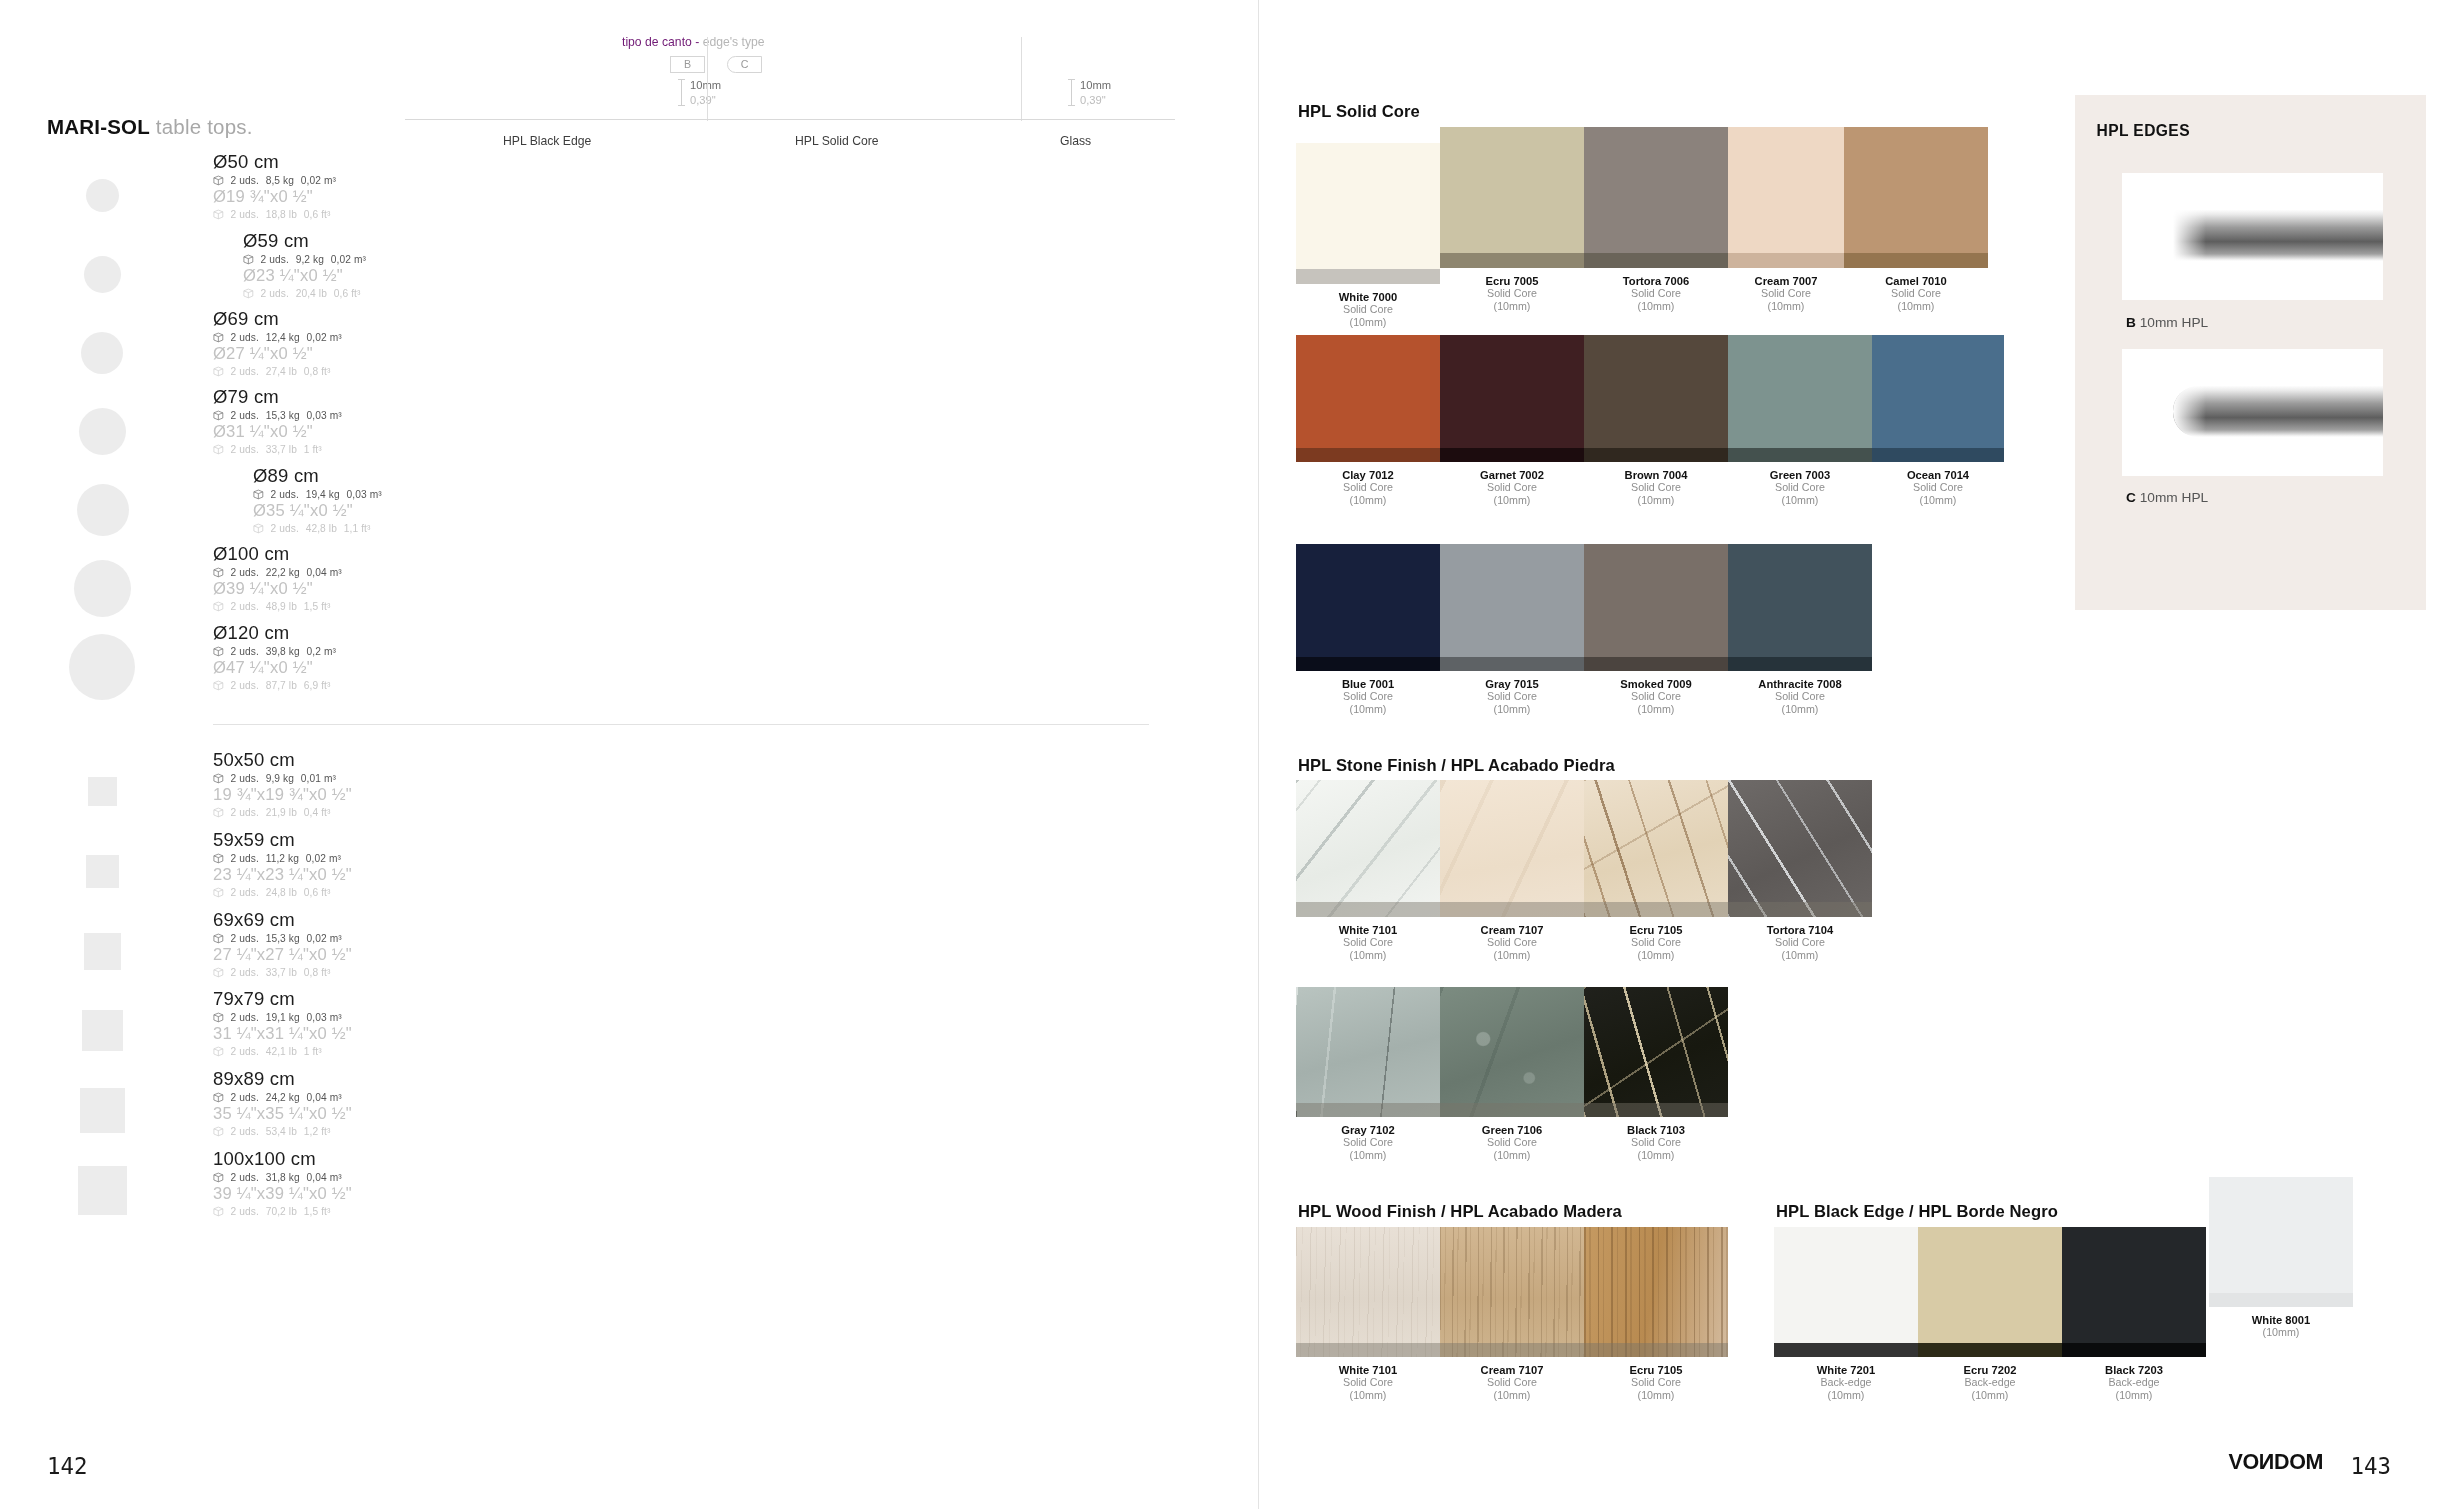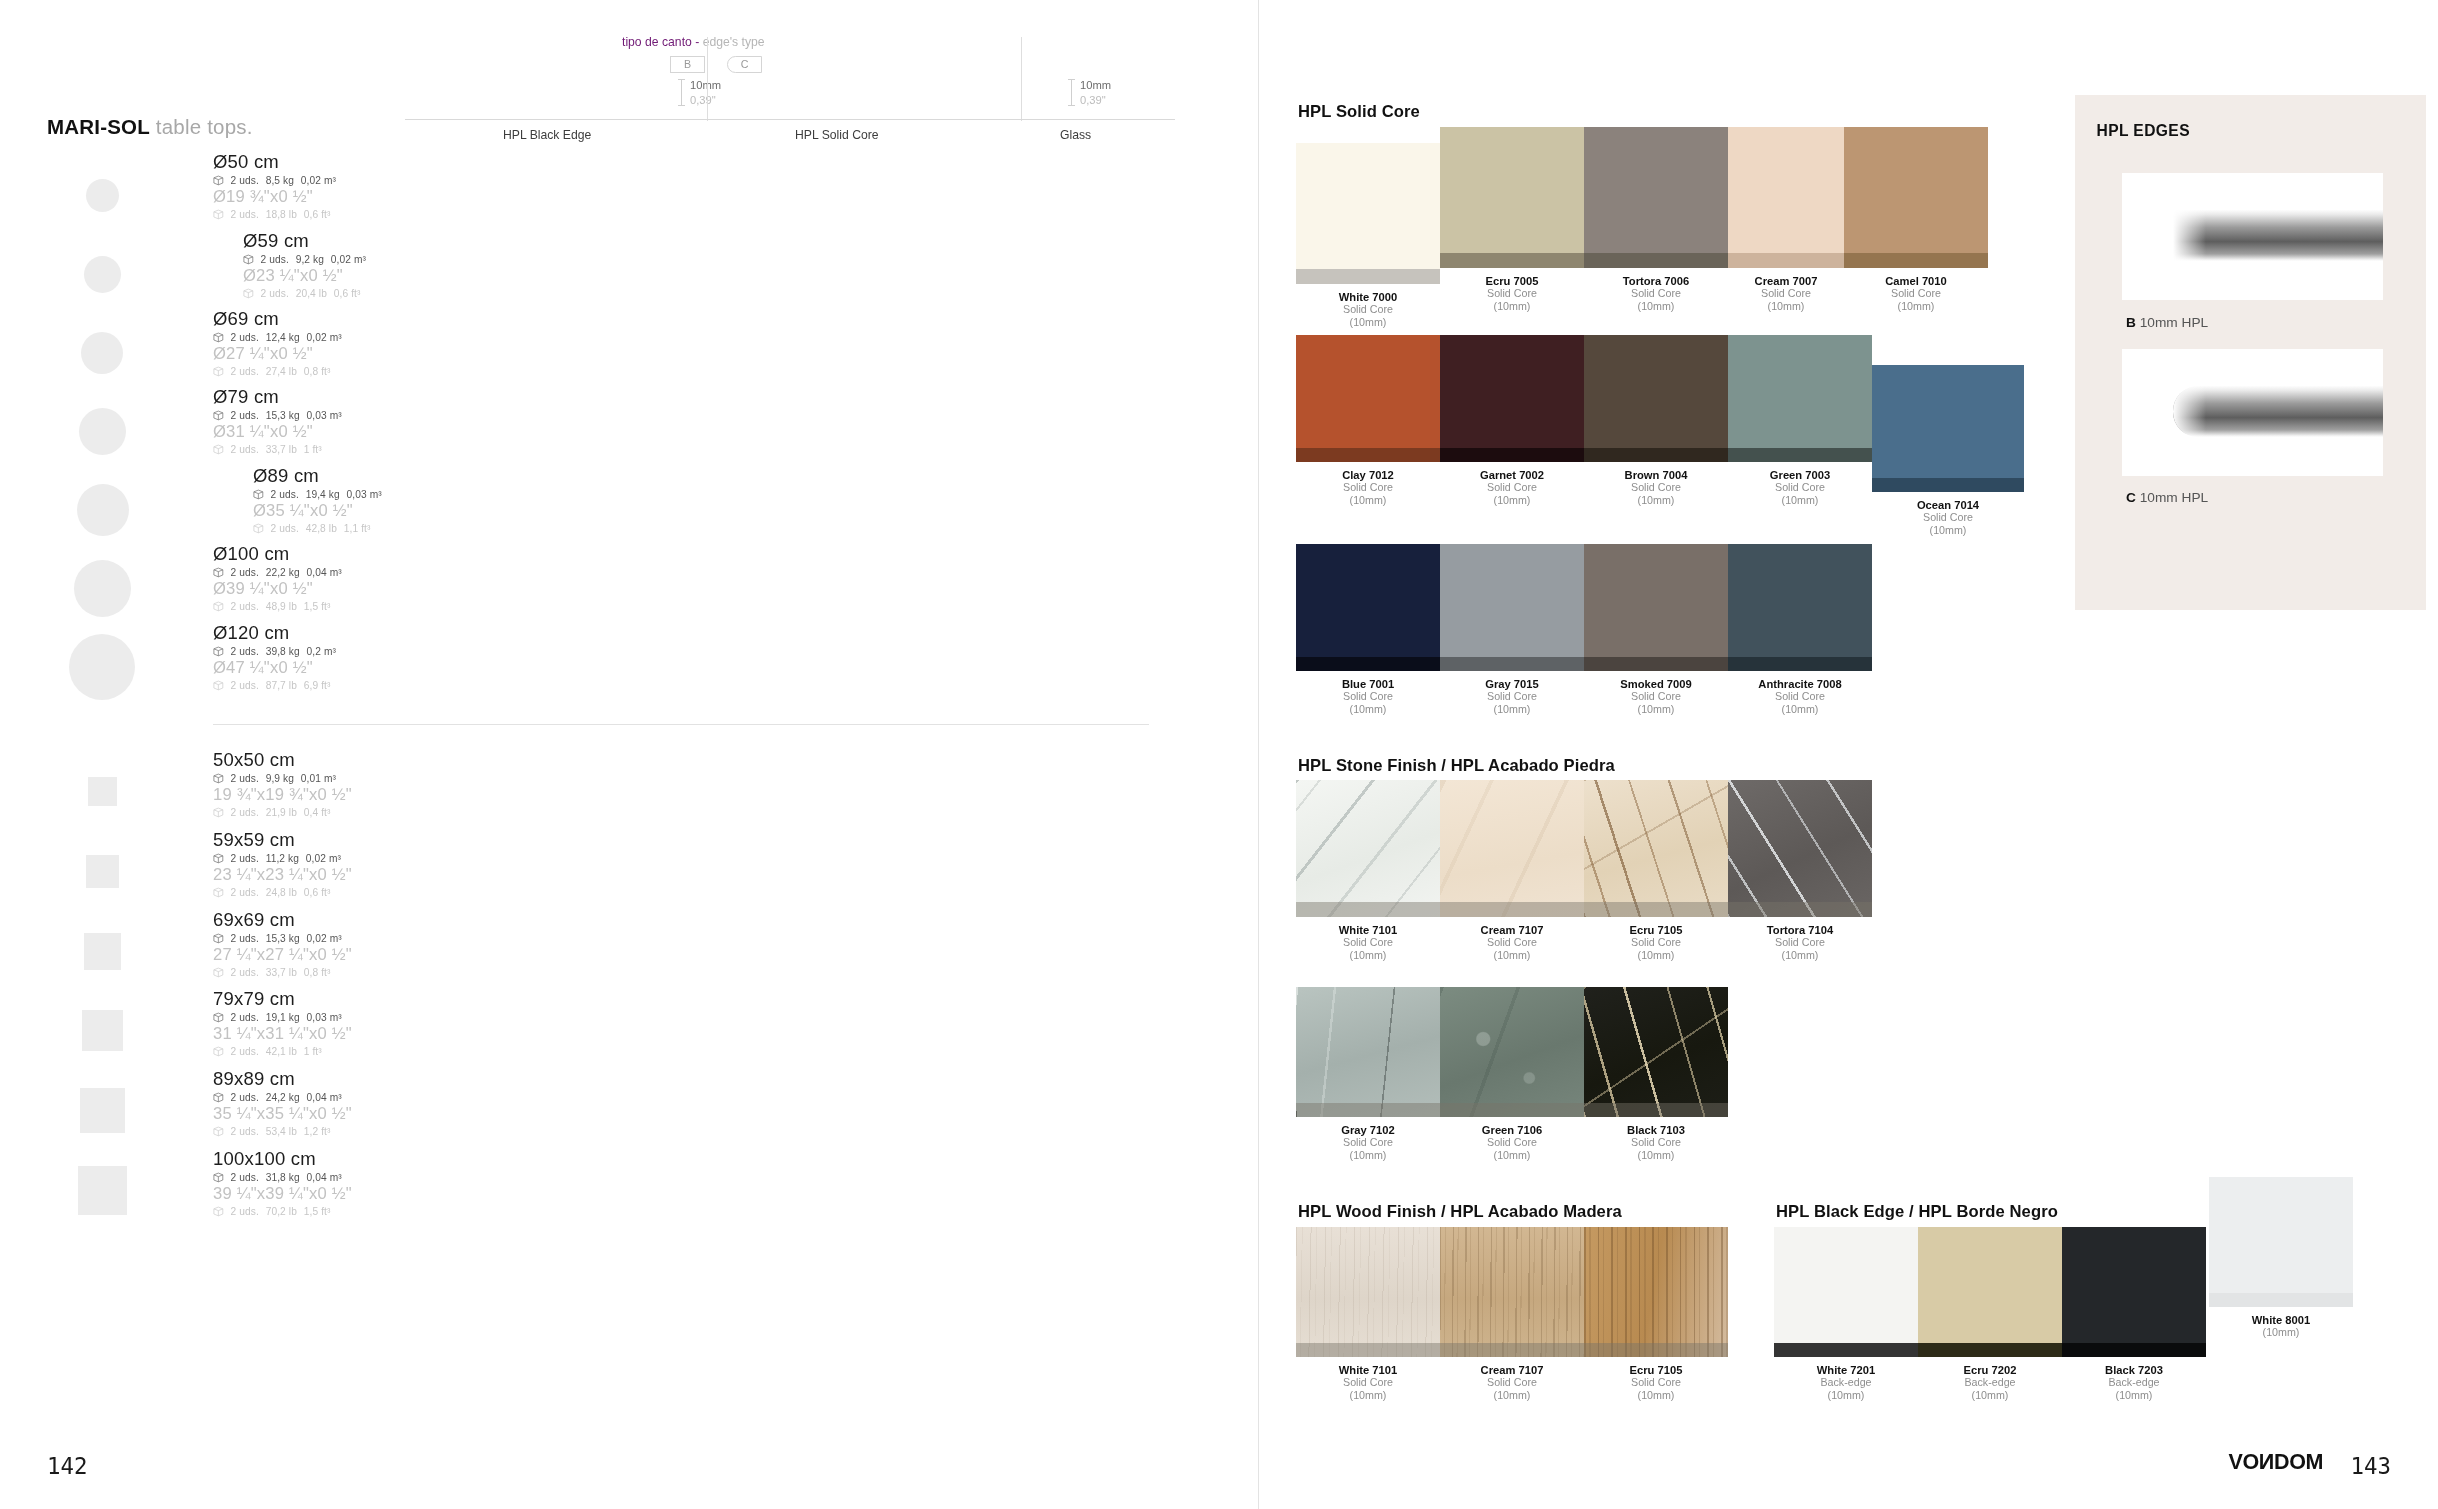--- a/index.html
+++ b/index.html
@@ -37,21 +37,21 @@
   .ed-dim.d1 { left: 285px; top: 51px; }
   .ed-dim.d2 { left: 675px; top: 51px; }
   .ed-tick { position: absolute; width: 1px; background: #cfcfcf; }
   .ed-tick::before, .ed-tick::after { content:""; position:absolute; left:-2.9px; width:6.8px; height:1px; background:#cfcfcf; }
   .ed-tick::before { top: 0; } .ed-tick::after { bottom: 0; }
   .ed-tick.t1 { left: 276px; top: 52px; height: 27px; }
   .ed-tick.t2 { left: 666px; top: 52px; height: 27px; }
   .ed-rule { position: absolute; left: 0; top: 92px; width: 770px; height: 1px; background: #d9d9d9; }
   .ed-vrule { position: absolute; width: 1px; background: #dedede; top: 9.8px; height: 84px; }
   .ed-vrule.v1 { left: 302px; } .ed-vrule.v2 { left: 616px; }
-  .ed-lbl { position: absolute; top: 101px; font-size: 12.2px; color: #3d3d3d; white-space: nowrap; }
+  .ed-lbl { position: absolute; top: 107px; font-size: 12.2px; color: #3d3d3d; white-space: nowrap; }
   .ed-lbl.l1 { left: 98px; } .ed-lbl.l2 { left: 390px; } .ed-lbl.l3 { left: 655px; }
 
   
   .shape-col { position: absolute; left: 76px; }
   .shape-circle { position: absolute; border-radius: 50%; background: #ececec; }
   .shape-square { position: absolute; background: #ececec; }
 
   .spec { position: absolute; left: 213px; }
   .spec .cm { font-size: 18.5px; color: #1d1d1d; letter-spacing: 0.2px; white-space: nowrap; font-weight: 400; }
   .spec .pack { font-size: 10.2px; color: #555; white-space: nowrap; margin-top: 2px; display: flex; align-items: center; gap: 6.8px; }
@@ -590,21 +590,21 @@
         <div class="sw" style="width: 144px;">
           <div class="chip" style="height: 127px; background: rgb(125, 147, 143);">
             <div class="edgeband" style="background: rgb(68, 81, 78);"></div>
           </div>
           <div class="cap">
             <div class="nm">Green 7003</div>
             <div class="ty">Solid Core</div>
             <div class="ty">(10mm)</div>
           </div>
         </div>
-        <div class="sw" style="width: 152px; margin-top: 30px;">
+        <div class="sw" style="width: 132px;">
           <div class="chip" style="height: 127px; background: rgb(74, 110, 140);">
             <div class="edgeband" style="background: rgb(47, 74, 96);"></div>
           </div>
           <div class="cap">
             <div class="nm">Ocean 7014</div>
             <div class="ty">Solid Core</div>
             <div class="ty">(10mm)</div>
           </div>
         </div>
       </div>

